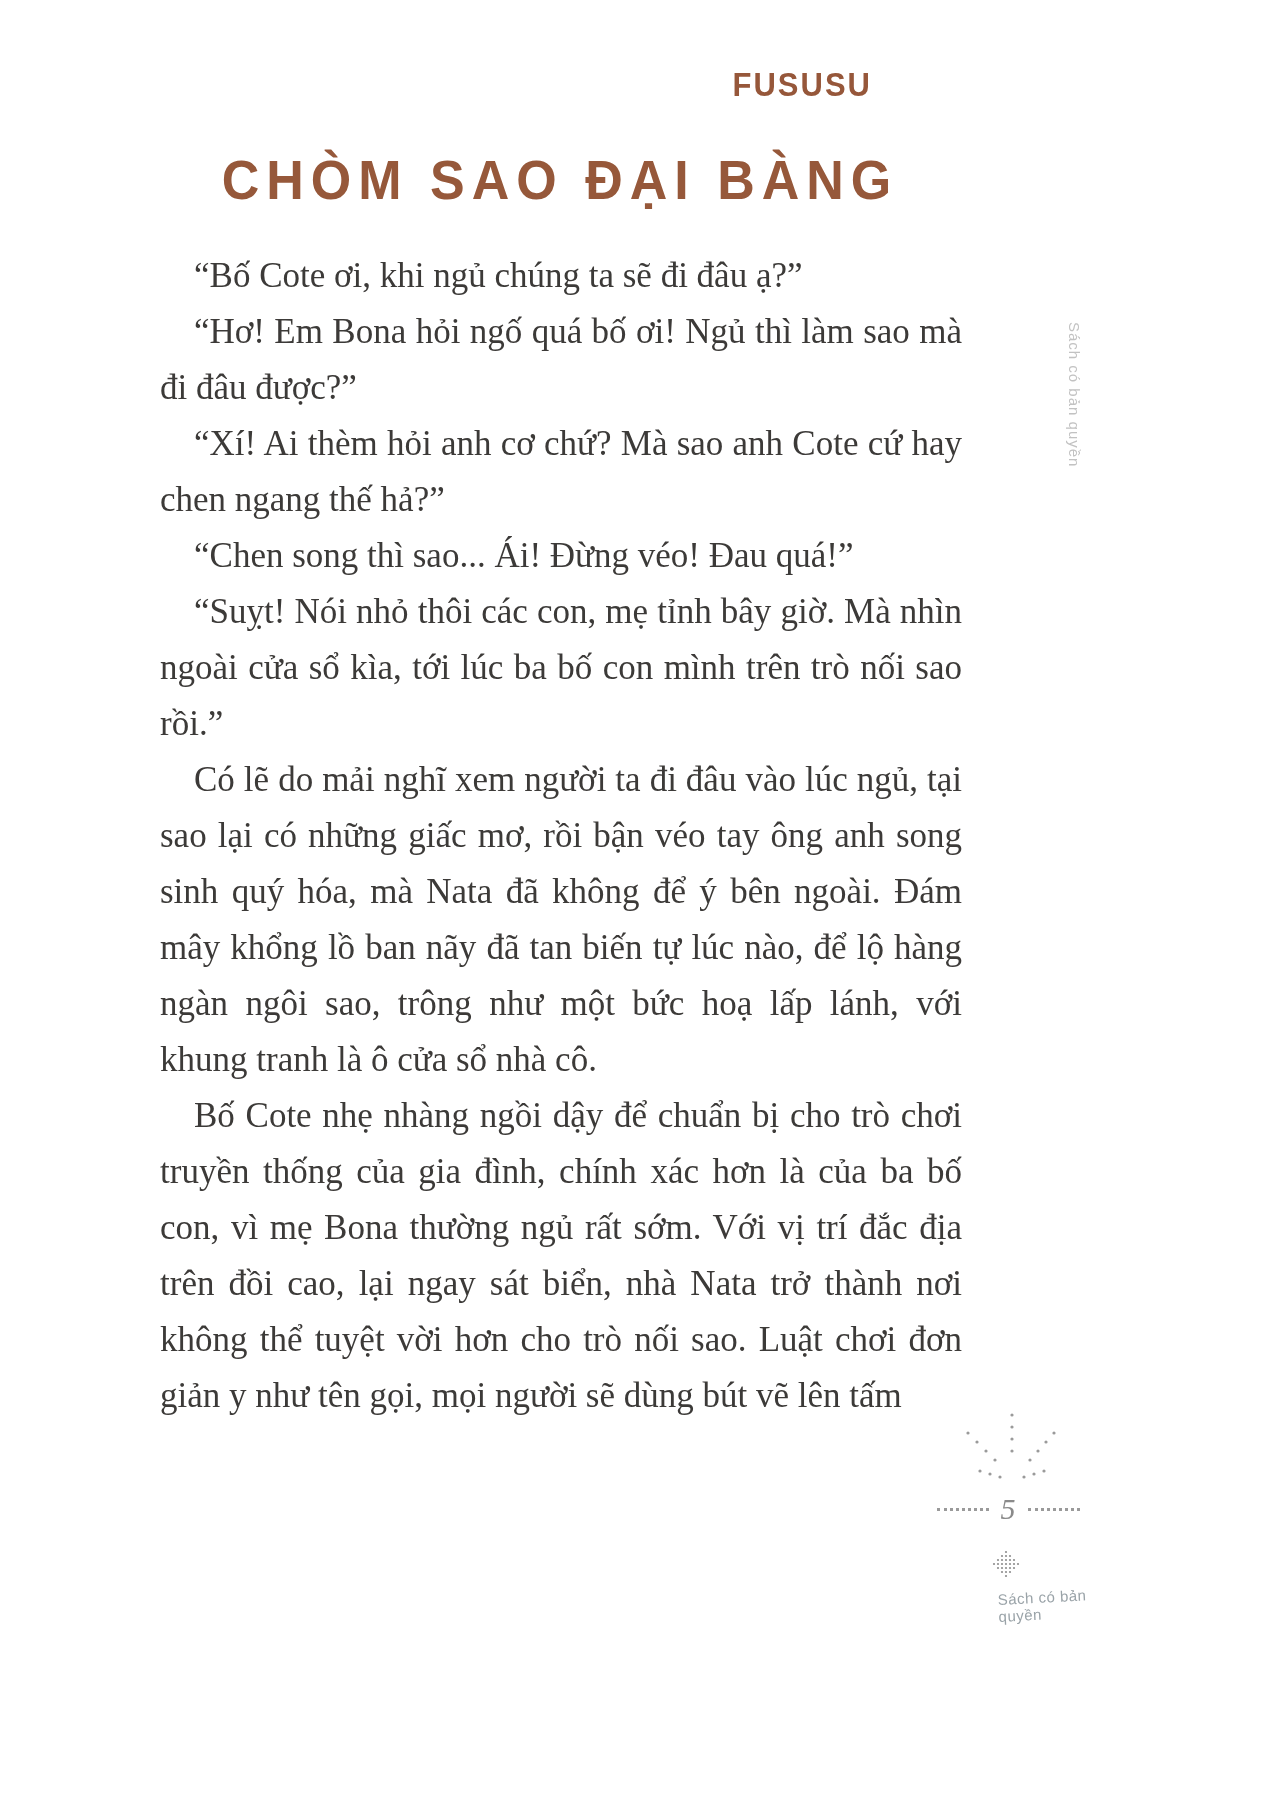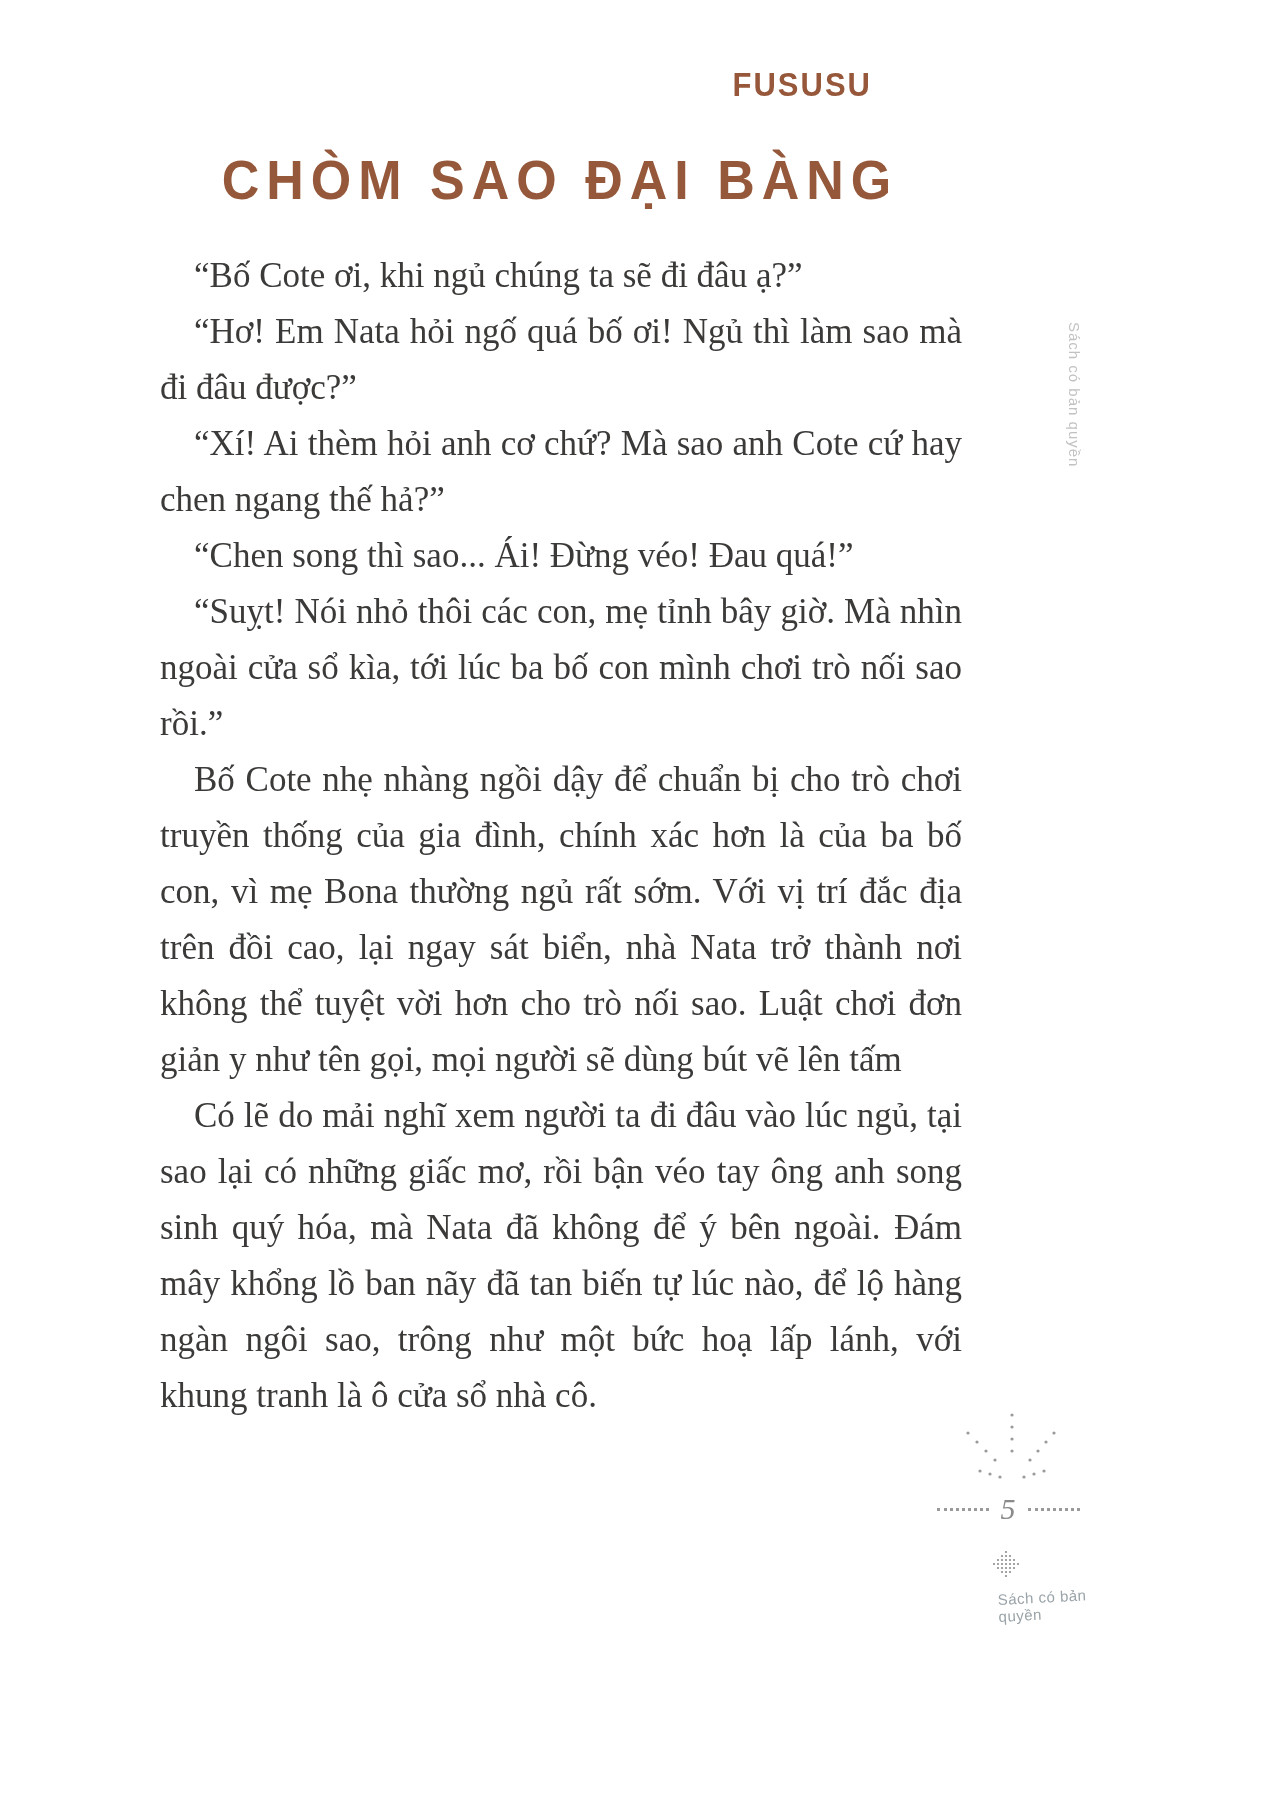--- a/index.html
+++ b/index.html
@@ -109,26 +109,26 @@
 <body>
 
 <div class="page">
 
   <div class="brand">FUSUSU</div>
 
   <div class="chapter-title">CHÒM SAO ĐẠI BÀNG</div>
 
   <div class="body-text">
     <p>“Bố Cote ơi, khi ngủ chúng ta sẽ đi đâu ạ?”</p>
-    <p>“Hơ! Em Nata hỏi ngố quá bố ơi! Ngủ thì làm sao mà đi đâu được?”</p>
+    <p>“Hơ! Em Bona hỏi ngố quá bố ơi! Ngủ thì làm sao mà đi đâu được?”</p>
     <p>“Xí! Ai thèm hỏi anh cơ chứ? Mà sao anh Cote cứ hay chen ngang thế hả?”</p>
     <p>“Chen song thì sao... Ái! Đừng véo! Đau quá!”</p>
-    <p>“Suỵt! Nói nhỏ thôi các con, mẹ tỉnh bây giờ. Mà nhìn ngoài cửa sổ kìa, tới lúc ba bố con mình chơi trò nối sao rồi.”</p>
+    <p>“Suỵt! Nói nhỏ thôi các con, mẹ tỉnh bây giờ. Mà nhìn ngoài cửa sổ kìa, tới lúc ba bố con mình trên trò nối sao rồi.”</p>
+    <p>Có lẽ do mải nghĩ xem người ta đi đâu vào lúc ngủ, tại sao lại có những giấc mơ, rồi bận véo tay ông anh song sinh quý hóa, mà Nata đã không để ý bên ngoài. Đám mây khổng lồ ban nãy đã tan biến tự lúc nào, để lộ hàng ngàn ngôi sao, trông như một bức hoạ lấp lánh, với khung tranh là ô cửa sổ nhà cô.</p>
     <p>Bố Cote nhẹ nhàng ngồi dậy để chuẩn bị cho trò chơi truyền thống của gia đình, chính xác hơn là của ba bố con, vì mẹ Bona thường ngủ rất sớm. Với vị trí đắc địa trên đồi cao, lại ngay sát biển, nhà Nata trở thành nơi không thể tuyệt vời hơn cho trò nối sao. Luật chơi đơn giản y như tên gọi, mọi người sẽ dùng bút vẽ lên tấm</p>
-    <p>Có lẽ do mải nghĩ xem người ta đi đâu vào lúc ngủ, tại sao lại có những giấc mơ, rồi bận véo tay ông anh song sinh quý hóa, mà Nata đã không để ý bên ngoài. Đám mây khổng lồ ban nãy đã tan biến tự lúc nào, để lộ hàng ngàn ngôi sao, trông như một bức hoạ lấp lánh, với khung tranh là ô cửa sổ nhà cô.</p>
   </div>
 
   <svg class="dot-rays" width="120" height="100" viewBox="0 0 120 100" fill="#9a9a9a">
 
     <circle cx="62" cy="10" r="1.6"></circle>
       <circle cx="62" cy="22" r="1.6"></circle>
       <circle cx="62" cy="34" r="1.6"></circle>
       <circle cx="62" cy="46" r="1.6"></circle>
 
     <circle cx="18" cy="28" r="1.6"></circle>

